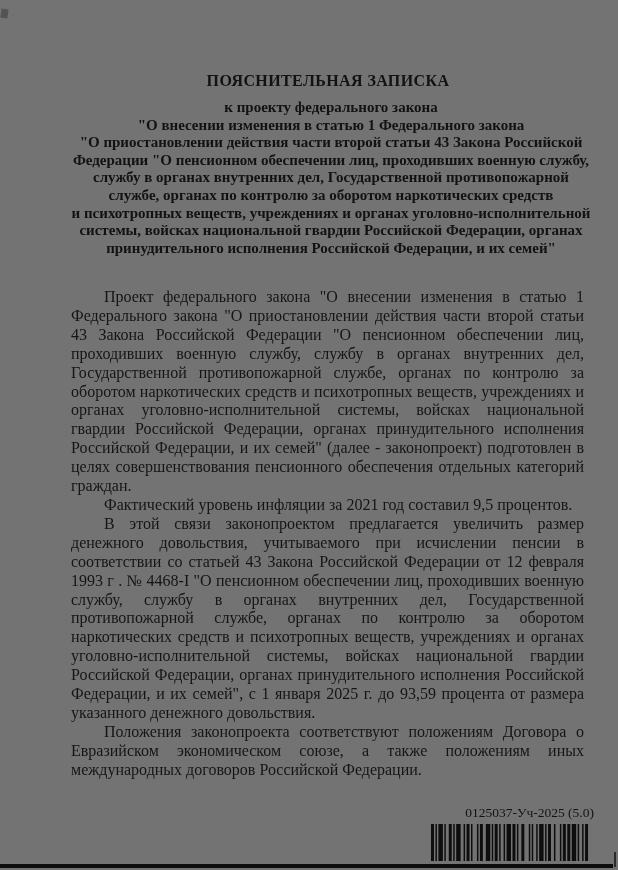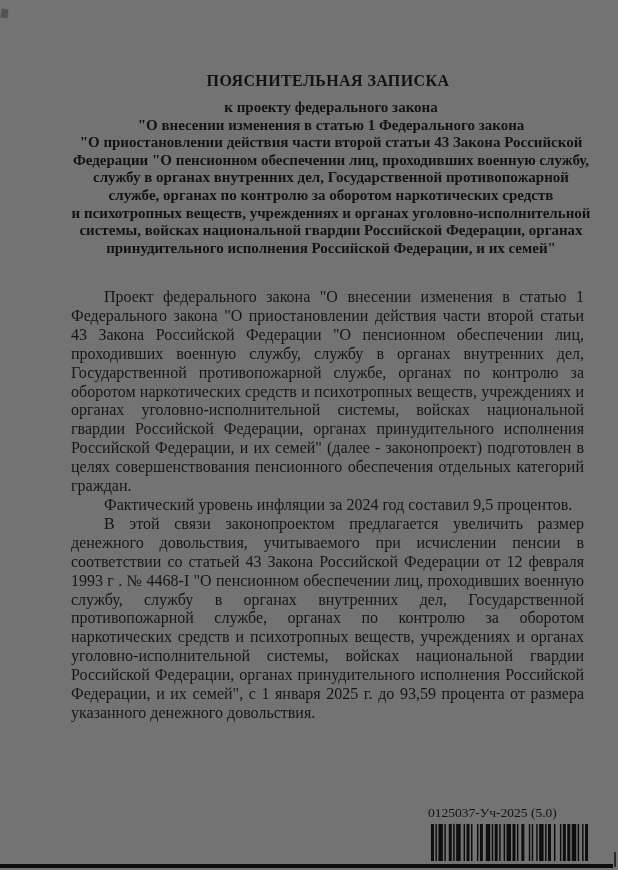--- a/index.html
+++ b/index.html
@@ -62,21 +62,21 @@
   }
   .doc-body p {
     margin: 0;
     text-indent: 33px;
   }
   .doc-footer {
     position: absolute;
     left: 428px;
     top: 805px;
     width: 166px;
-    text-align: left;
+    text-align: right;
   }
   .reg-number {
     font-size: 13.5px;
     line-height: 16px;
     white-space: nowrap;
     color: #131313;
   }
   .barcode {
     display: block;
     width: 160px;
@@ -116,22 +116,23 @@
     <div>Федерации "О пенсионном обеспечении лиц, проходивших военную службу,</div>
     <div>службу в органах внутренних дел, Государственной противопожарной</div>
     <div>службе, органах по контролю за оборотом наркотических средств</div>
     <div>и психотропных веществ, учреждениях и органах уголовно-исполнительной</div>
     <div>системы, войсках национальной гвардии Российской Федерации, органах</div>
     <div>принудительного исполнения Российской Федерации, и их семей"</div>
   </div>
 
   <div class="doc-body">
     <p>Проект федерального закона "О внесении изменения в статью 1 Федерального закона "О приостановлении действия части второй статьи 43 Закона Российской Федерации "О пенсионном обеспечении лиц, проходивших военную службу, службу в органах внутренних дел, Государственной противопожарной службе, органах по контролю за оборотом наркотических средств и психотропных веществ, учреждениях и органах уголовно-исполнительной системы, войсках национальной гвардии Российской Федерации, органах принудительного исполнения Российской Федерации, и их семей" (далее - законопроект) подготовлен в целях совершенствования пенсионного обеспечения отдельных категорий граждан.</p>
-    <p>Фактический уровень инфляции за 2024 год составил 9,5 процентов.</p>
+    <p>Фактический уровень инфляции за 2021 год составил 9,5 процентов.</p>
     <p>В этой связи законопроектом предлагается увеличить размер денежного довольствия, учитываемого при исчислении пенсии в соответствии со статьей 43 Закона Российской Федерации от 12 февраля 1993 г . № 4468-I "О пенсионном обеспечении лиц, проходивших военную службу, службу в органах внутренних дел, Государственной противопожарной службе, органах по контролю за оборотом наркотических средств и психотропных веществ, учреждениях и органах уголовно-исполнительной системы, войсках национальной гвардии Российской Федерации, органах принудительного исполнения Российской Федерации, и их семей", с 1 января 2025 г. до 93,59 процента от размера указанного денежного довольствия.</p>
+    <p>Положения законопроекта соответствуют положениям Договора о Евразийском экономическом союзе, а также положениям иных международных договоров Российской Федерации.</p>
   </div>
 
   <div class="doc-footer">
     <div class="reg-number">0125037-Уч-2025 (5.0)</div>
     <svg class="barcode" id="barcode-svg" preserveAspectRatio="none" viewBox="0 0 108 10">
         <rect x="0" y="0" width="2" height="10" fill="#0e0e0e"></rect>
         <rect x="3" y="0" width="1" height="10" fill="#0e0e0e"></rect>
         <rect x="5" y="0" width="3" height="10" fill="#0e0e0e"></rect>
         <rect x="9" y="0" width="1" height="10" fill="#0e0e0e"></rect>
         <rect x="12" y="0" width="2" height="10" fill="#0e0e0e"></rect>

